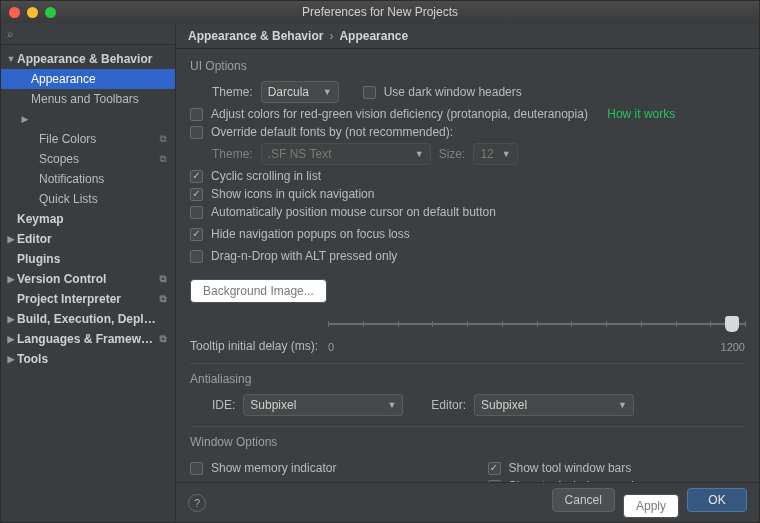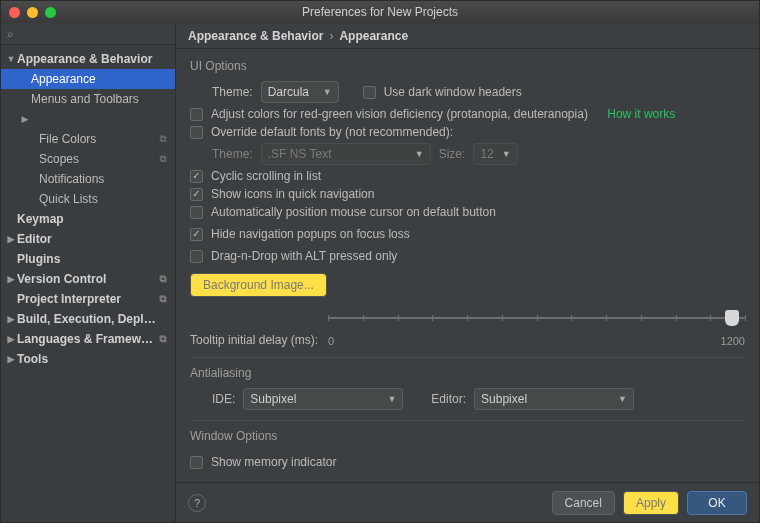--- a/index.html
+++ b/index.html
@@ -37,21 +37,21 @@
   .row.indent { padding-left: 22px; }
   .checkbox { width:13px; height:13px; border:1px solid #6a6a6a; background:#45494a; display:inline-flex; align-items:center; justify-content:center; border-radius:2px; flex-shrink:0;}
   .checkbox.checked::after { content:"✓"; font-size:10px; line-height:1; color:#bdbdbd; }
   .label-txt { color:#bbbbbb; }
   .label-muted { color:#808080; }
   .link { color:#22c55e; }
   .select { display:inline-flex; align-items:center; justify-content:space-between; background:#45494a; border:1px solid #5a5d5e; border-radius:3px; height:22px; padding:0 6px; gap:8px; min-width:70px; color:#cfcfcf;}
   .select .caret { font-size:9px; color:#aaa; }
   .select.disabled { color:#7a7a7a; border-color:#4a4d4e; background:#3f4243;}
   .btn { display:inline-flex; align-items:center; justify-content:center; height:24px; padding:0 12px; background:#4c5052; border:1px solid #5d6163; border-radius:4px; color:#c8c8c8; }
-  .btn.disabled { color:#7a7a7a; background:#fde047; border-color:#4f5254;}
+  .btn.disabled { color:#7a7a7a; background:#ffffff; border-color:#4f5254;margin-top:6px;}
   .btn.primary { background:#365880; border-color:#4a78a8; color:#e8e8e8; min-width:60px;}
   .footer { height:40px; border-top:1px solid #2e2e2e; display:flex; align-items:center; justify-content:space-between; padding: 0 12px; background:#3c3f41;}
   .footer .right { display:flex; gap:8px; }
   .help { width:18px; height:18px; border:1px solid #666; border-radius:50%; display:flex; align-items:center; justify-content:center; color:#aaa; font-size:11px;}
   .slider-wrap { display:flex; align-items:flex-end; gap:10px; margin-top:4px;}
   .slider { position:relative; flex:1; height:28px; }
   .slider .track { position:absolute; left:0; right:0; top:8px; height:2px; background:#6a6e70;}
   .slider .thumb { position:absolute; top:1px; width:14px; height:16px; background:#d8d8d8; border-radius:3px 3px 6px 6px; transform:translateX(-50%);}
   .slider .ticks { position:absolute; left:0; right:0; top:6px; height:6px; }
   .slider .tick { position:absolute; top:0; width:1px; height:6px; background:#6a6e70;}
@@ -282,20 +282,30 @@
 
         <div class="sep-line"></div>
         <div class="section-title">Window Options</div>
         <div class="cols" style="padding-left:0">
           <div class="col" id="wo-left">
               <div class="row">
                 <span class="checkbox"></span>
                 <span class="label-txt">Show memory indicator</span>
               </div>
             </div>
+          <div class="col" id="wo-right">
+              <div class="row">
+                <span class="checkbox checked"></span>
+                <span class="label-txt">Show tool window bars</span>
+              </div>
+              <div class="row">
+                <span class="checkbox checked"></span>
+                <span class="label-txt">Show tool window numbers</span>
+              </div>
+            </div>
         </div>
 
       </div>
 
       <div class="footer">
         <div class="help">?</div>
         <div class="right">
           <div class="btn">Cancel</div>
           <div class="btn disabled">Apply</div>
           <div class="btn primary">OK</div>

